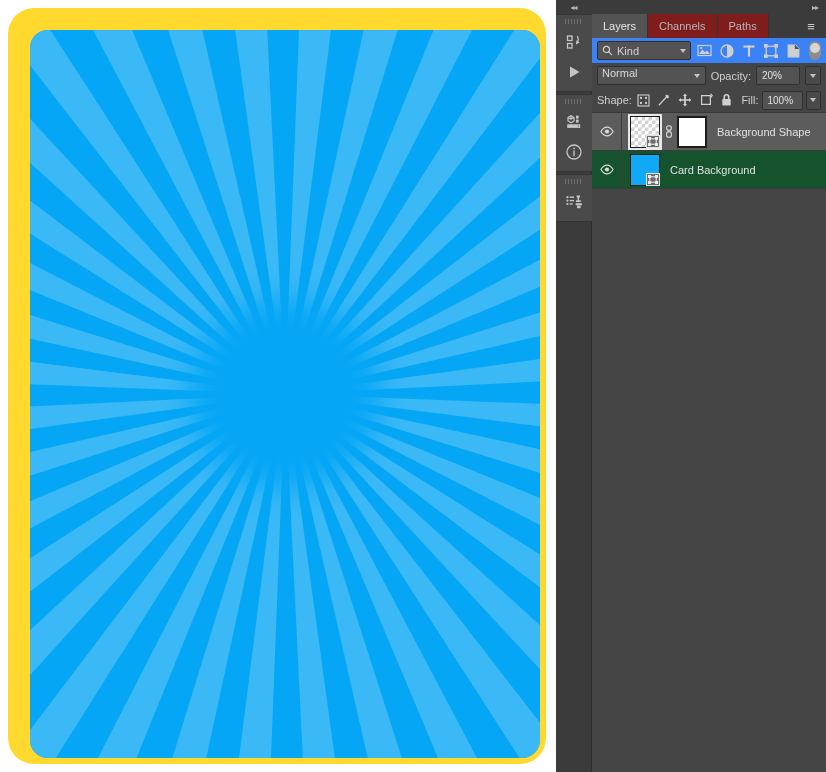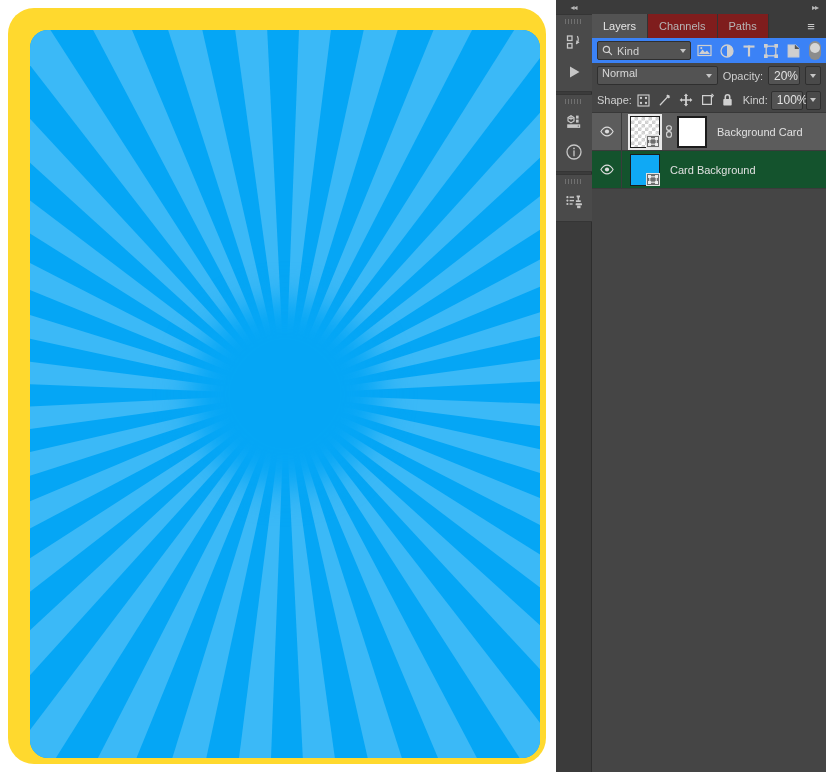--- a/index.html
+++ b/index.html
@@ -189,25 +189,25 @@
     position: relative;
   }
   #blend-select .caret {
     position: absolute; right: 5px; top: 50%; margin-top: -2px;
     border-left: 3.5px solid transparent;
     border-right: 3.5px solid transparent;
     border-top: 4px solid #c6c6c6;
   }
   .lbl { color: #cfcfcf; font-size: 11px; white-space: nowrap; }
   .numfield {
-    height: 19px; width: 32px;
+    height: 19px; width: 44px;
     background: #535353;
     border: 1px solid #2f2f2f;
     border-radius: 2px;
-    color: #e2e2e2; font-size: 12px;
+    color: #e2e2e2; font-size: 10px;
     display: flex; align-items: center; padding-left: 5px;
   }
   .stepper {
     width: 16px; height: 19px;
     background: #4a4a4a;
     border: 1px solid #2f2f2f;
     border-radius: 2px;
     display: flex; align-items: center; justify-content: center;
   }
   .stepper .caret {
@@ -508,21 +508,21 @@
             <path d="M11.9 1.2 L13.2 2.6 L11.9 4 " stroke-linecap="round"></path>
           </svg>
         </div>
         <div class="lockicon">
           <svg width="13" height="14" viewBox="0 0 13 14" fill="#d0d0d0">
             <path d="M6.5 1 A3 3 0 0 0 3.5 4 V6 H5.1 V4 A1.4 1.4 0 0 1 7.9 4 V6 H9.5 V4 A3 3 0 0 0 6.5 1 Z"></path>
             <rect x="2.3" y="6" width="8.4" height="6.6" rx="0.8"></rect>
           </svg>
         </div>
         <div id="lock-spacer"></div>
-        <span class="lbl">Kind:</span>
+        <span class="lbl">Fill:</span>
         <div class="numfield">100%</div>
         <div class="stepper">
           <span class="caret"></span>
         </div>
       </div>
 
       <div id="layers-list">
           <div class="layer-row selected">
             <div class="eye-cell">
               <svg width="14" height="11" viewBox="0 0 14 11" fill="none" stroke="currentColor" stroke-width="1.1">
@@ -543,21 +543,21 @@
                 </div>
               </div>
               <div class="link-icon">
                 <svg width="8" height="13" viewBox="0 0 8 13" fill="none" stroke="currentColor" stroke-width="1.1">
                   <rect x="1.6" y="0.8" width="4.8" height="4.6" rx="2.3"></rect>
                   <rect x="1.6" y="6.6" width="4.8" height="5.6" rx="2.3"></rect>
                 </svg>
               </div>
               <div class="thumb" style="background: rgb(255, 255, 255); border-width: 2px;"></div>
             </div>
-            <div class="layer-name">Background Card</div>
+            <div class="layer-name">Background Shape</div>
           </div>
           <div class="layer-row">
             <div class="eye-cell">
               <svg width="14" height="11" viewBox="0 0 14 11" fill="none" stroke="currentColor" stroke-width="1.1">
                 <path d="M0.9 5.5 C3 1.9 5 1.1 7 1.1 C9 1.1 11 1.9 13.1 5.5 C11 9.1 9 9.9 7 9.9 C5 9.9 3 9.1 0.9 5.5 Z"></path>
                 <circle cx="7" cy="5.5" r="2.1" fill="currentColor" stroke="none"></circle>
               </svg>
             </div>
             <div class="thumbs">
               <div class="thumb">

